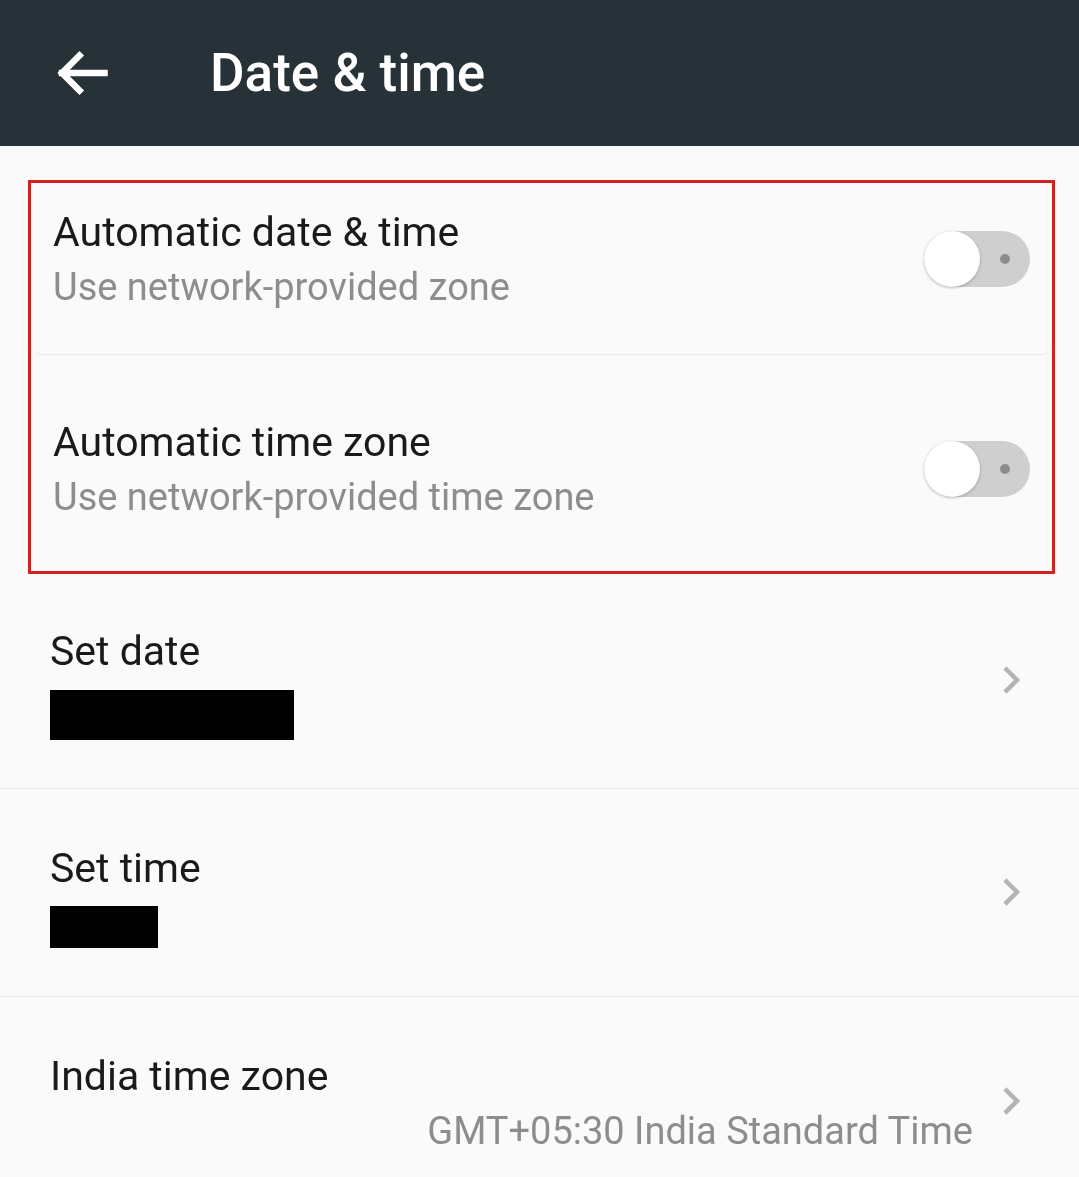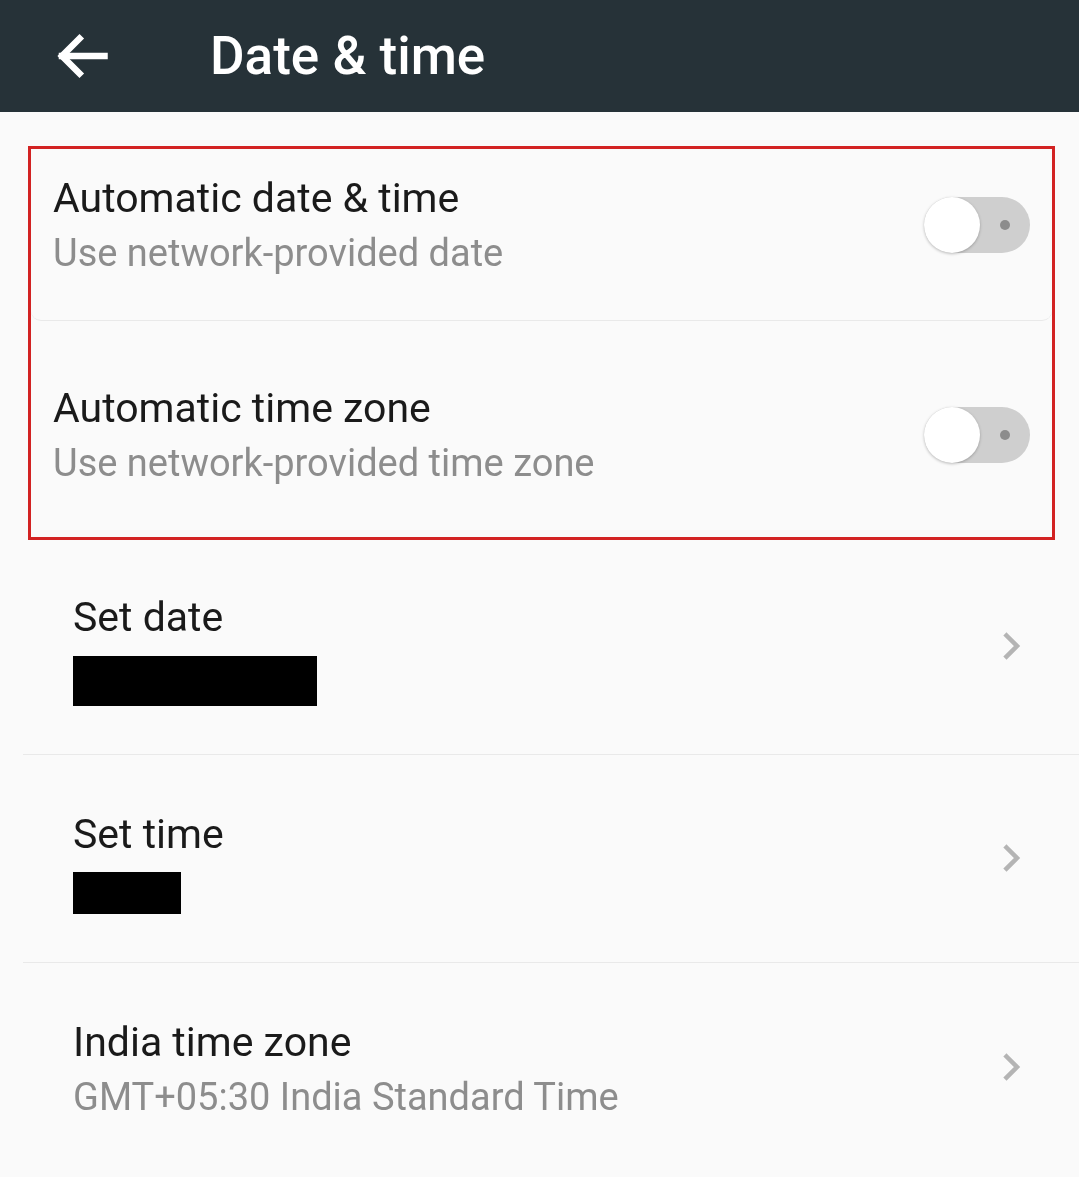--- a/index.html
+++ b/index.html
@@ -5,21 +5,21 @@
     * { margin: 0; padding: 0; box-sizing: border-box; }
     body {
       width: 1079px;
       height: 1177px;
       font-family: Roboto, -apple-system, Helvetica, Arial, sans-serif;
       background: #fafafa;
       overflow: hidden;
     }
     .app-bar {
       background: #263238;
-      height: 112px;
+      height: 146px;
       display: flex;
       align-items: center;
       padding-left: 52px;
     }
     .back-arrow {
       color: #ffffff;
       display: flex;
       align-items: center;
       justify-content: center;
       cursor: pointer;
@@ -88,33 +88,33 @@
       right: 20px;
       top: 23px;
     }
     .nav-row {
       display: flex;
       align-items: center;
       justify-content: space-between;
       padding: 42px 50px 44px 50px;
       border-bottom: 1px solid #e9e9e9;
       background: #fafafa;
-      margin-left: 23px;
     }
     .nav-text { flex: 1; }
     .nav-title {
       font-size: 41px;
       color: #1a1a1a;
       line-height: 1.35;
     }
     .nav-sub {
       font-size: 38px;
       color: #8d8d8d;
       line-height: 1.35;
       margin-top: 2px;
+      text-align: right;
     }
     .redacted {
       background: #000000;
       height: 50px;
       margin-top: 10px;
     }
     .redacted.w1 { width: 244px; }
     .redacted.w2 { width: 108px; height: 42px; }
     .chevron {
       flex-shrink: 0;
@@ -140,21 +140,21 @@
   <div class="app-title">Date &amp; time</div>
 </div>
 
 <div class="content">
 
   <div class="highlight-box">
 
     <div class="setting-row row-auto1">
       <div class="setting-text">
         <div class="setting-title">Automatic date &amp; time</div>
-        <div class="setting-sub">Use network-provided date</div>
+        <div class="setting-sub">Use network-provided zone</div>
       </div>
       <div class="toggle">
         <div class="dot"></div>
         <div class="knob"></div>
       </div>
     </div>
 
     <div class="setting-row row-auto2 last">
       <div class="setting-text">
         <div class="setting-title">Automatic time zone</div>

